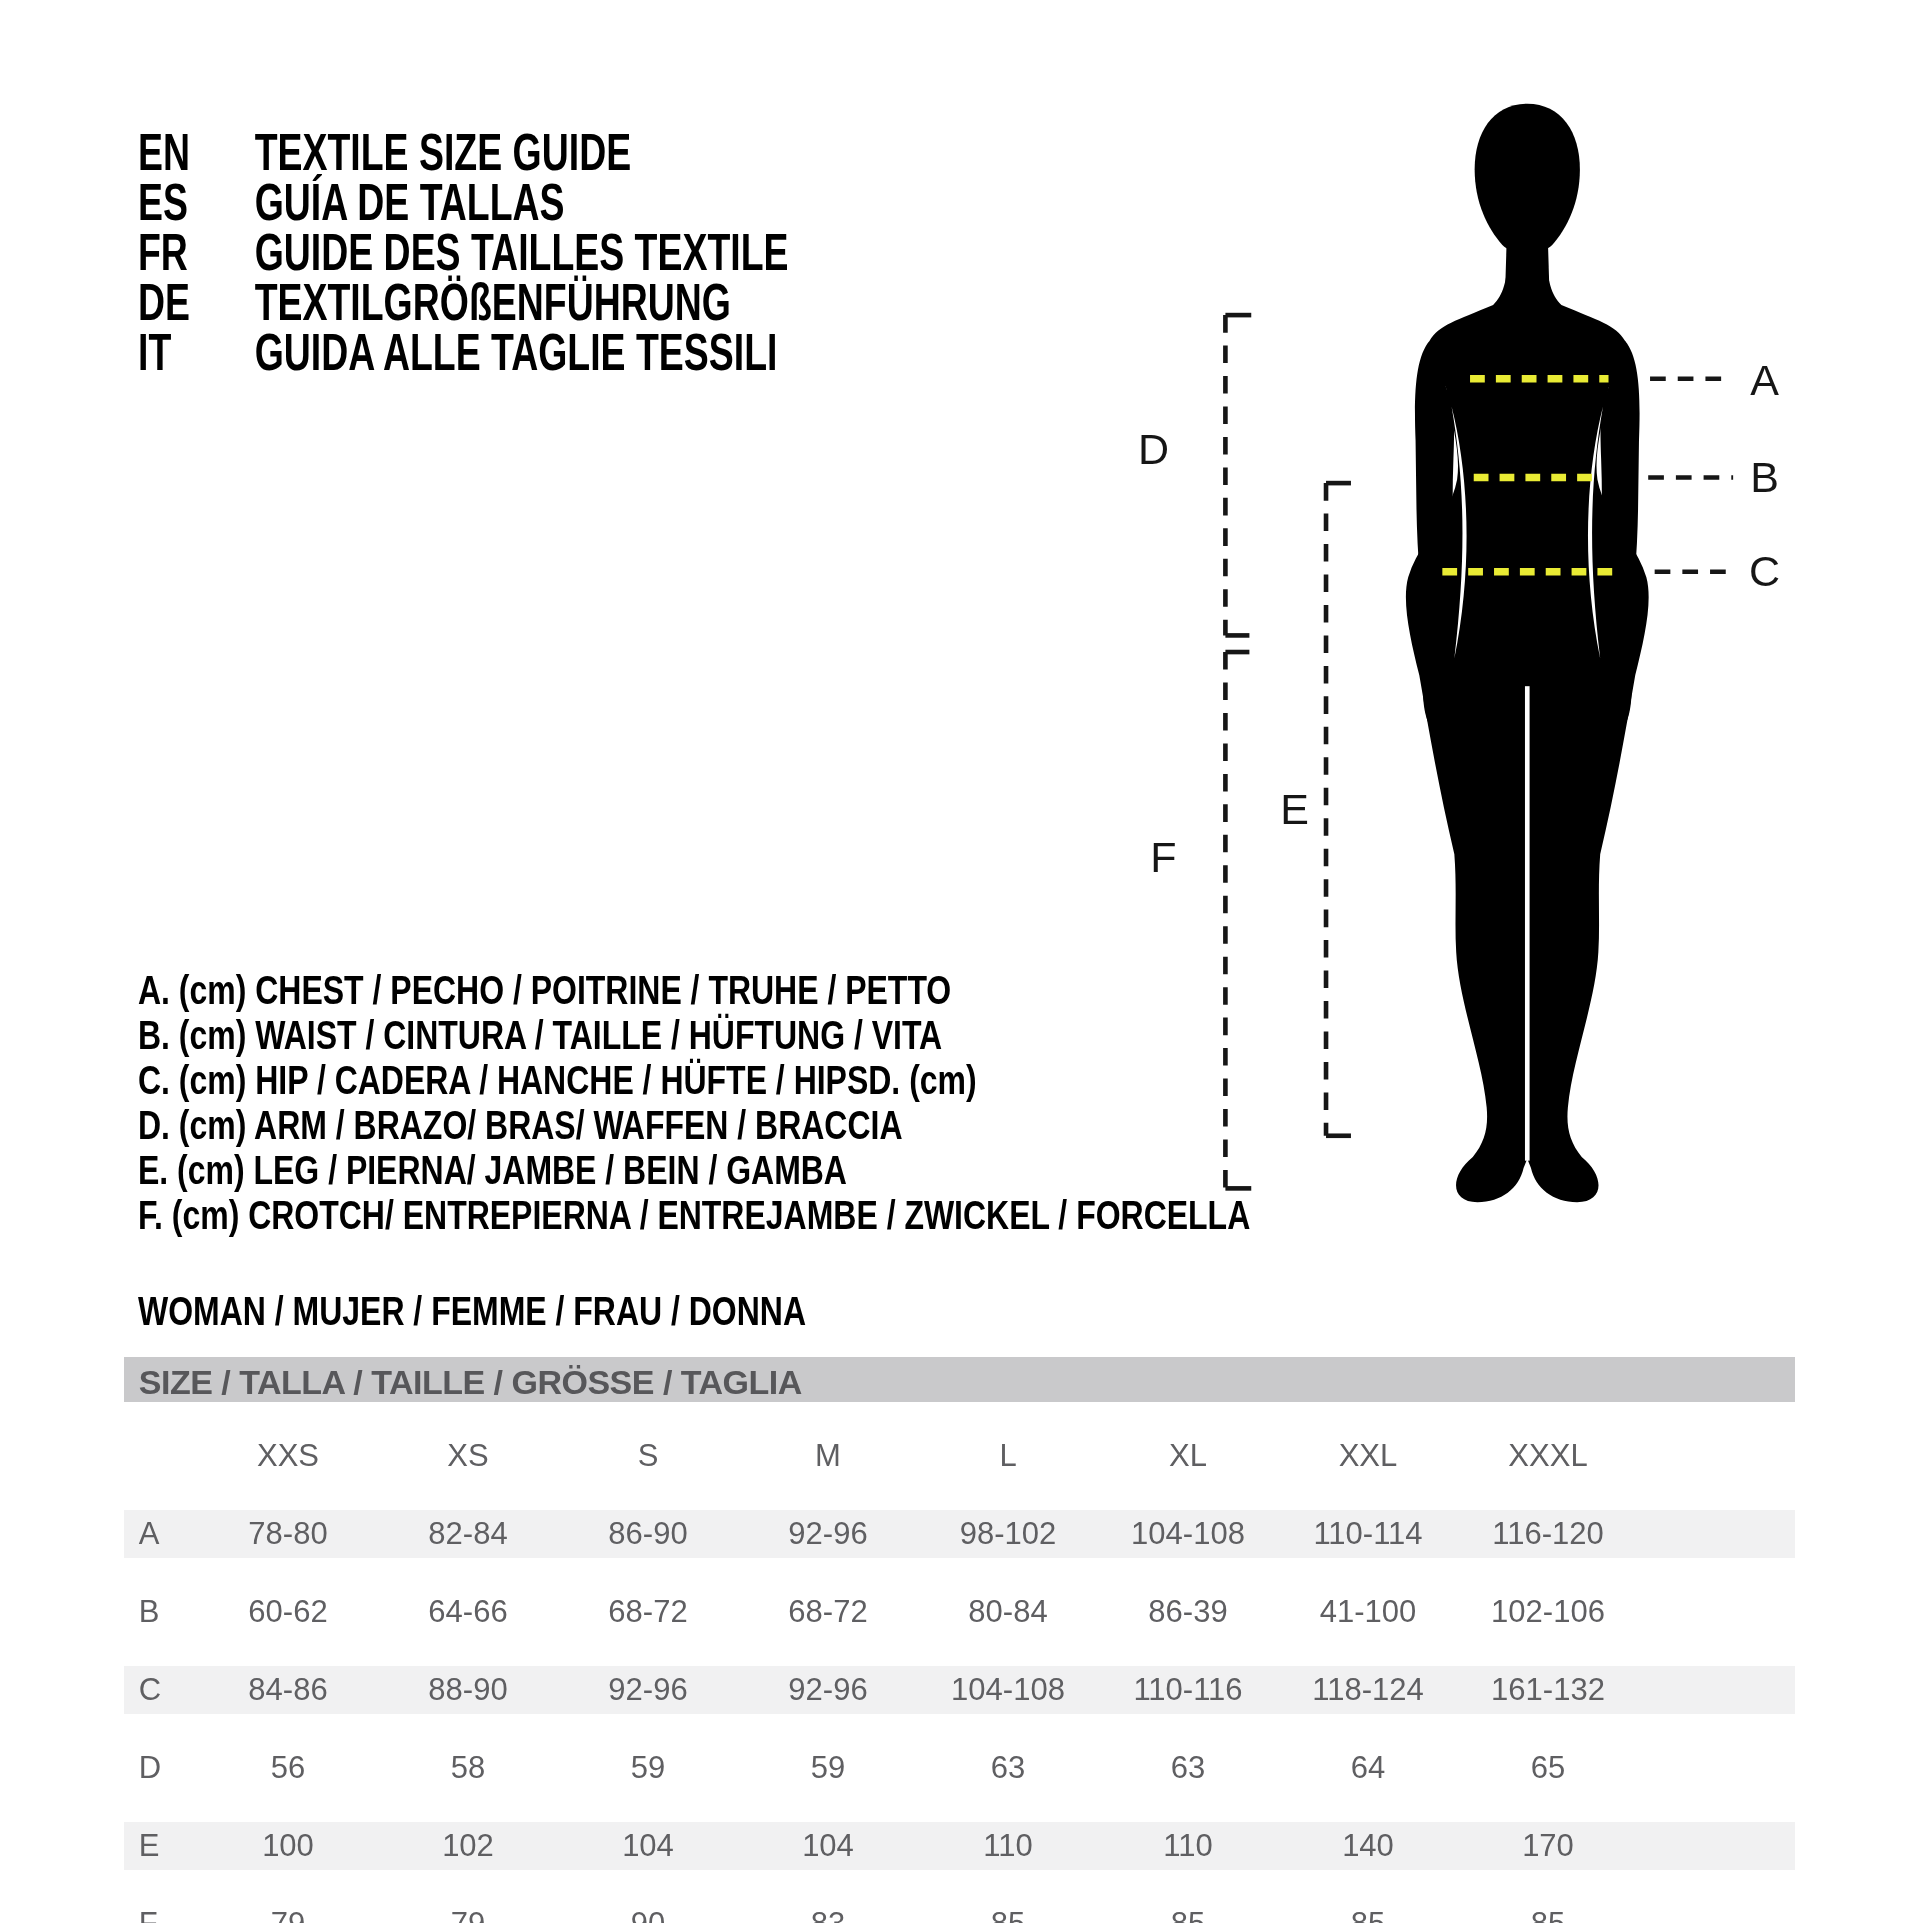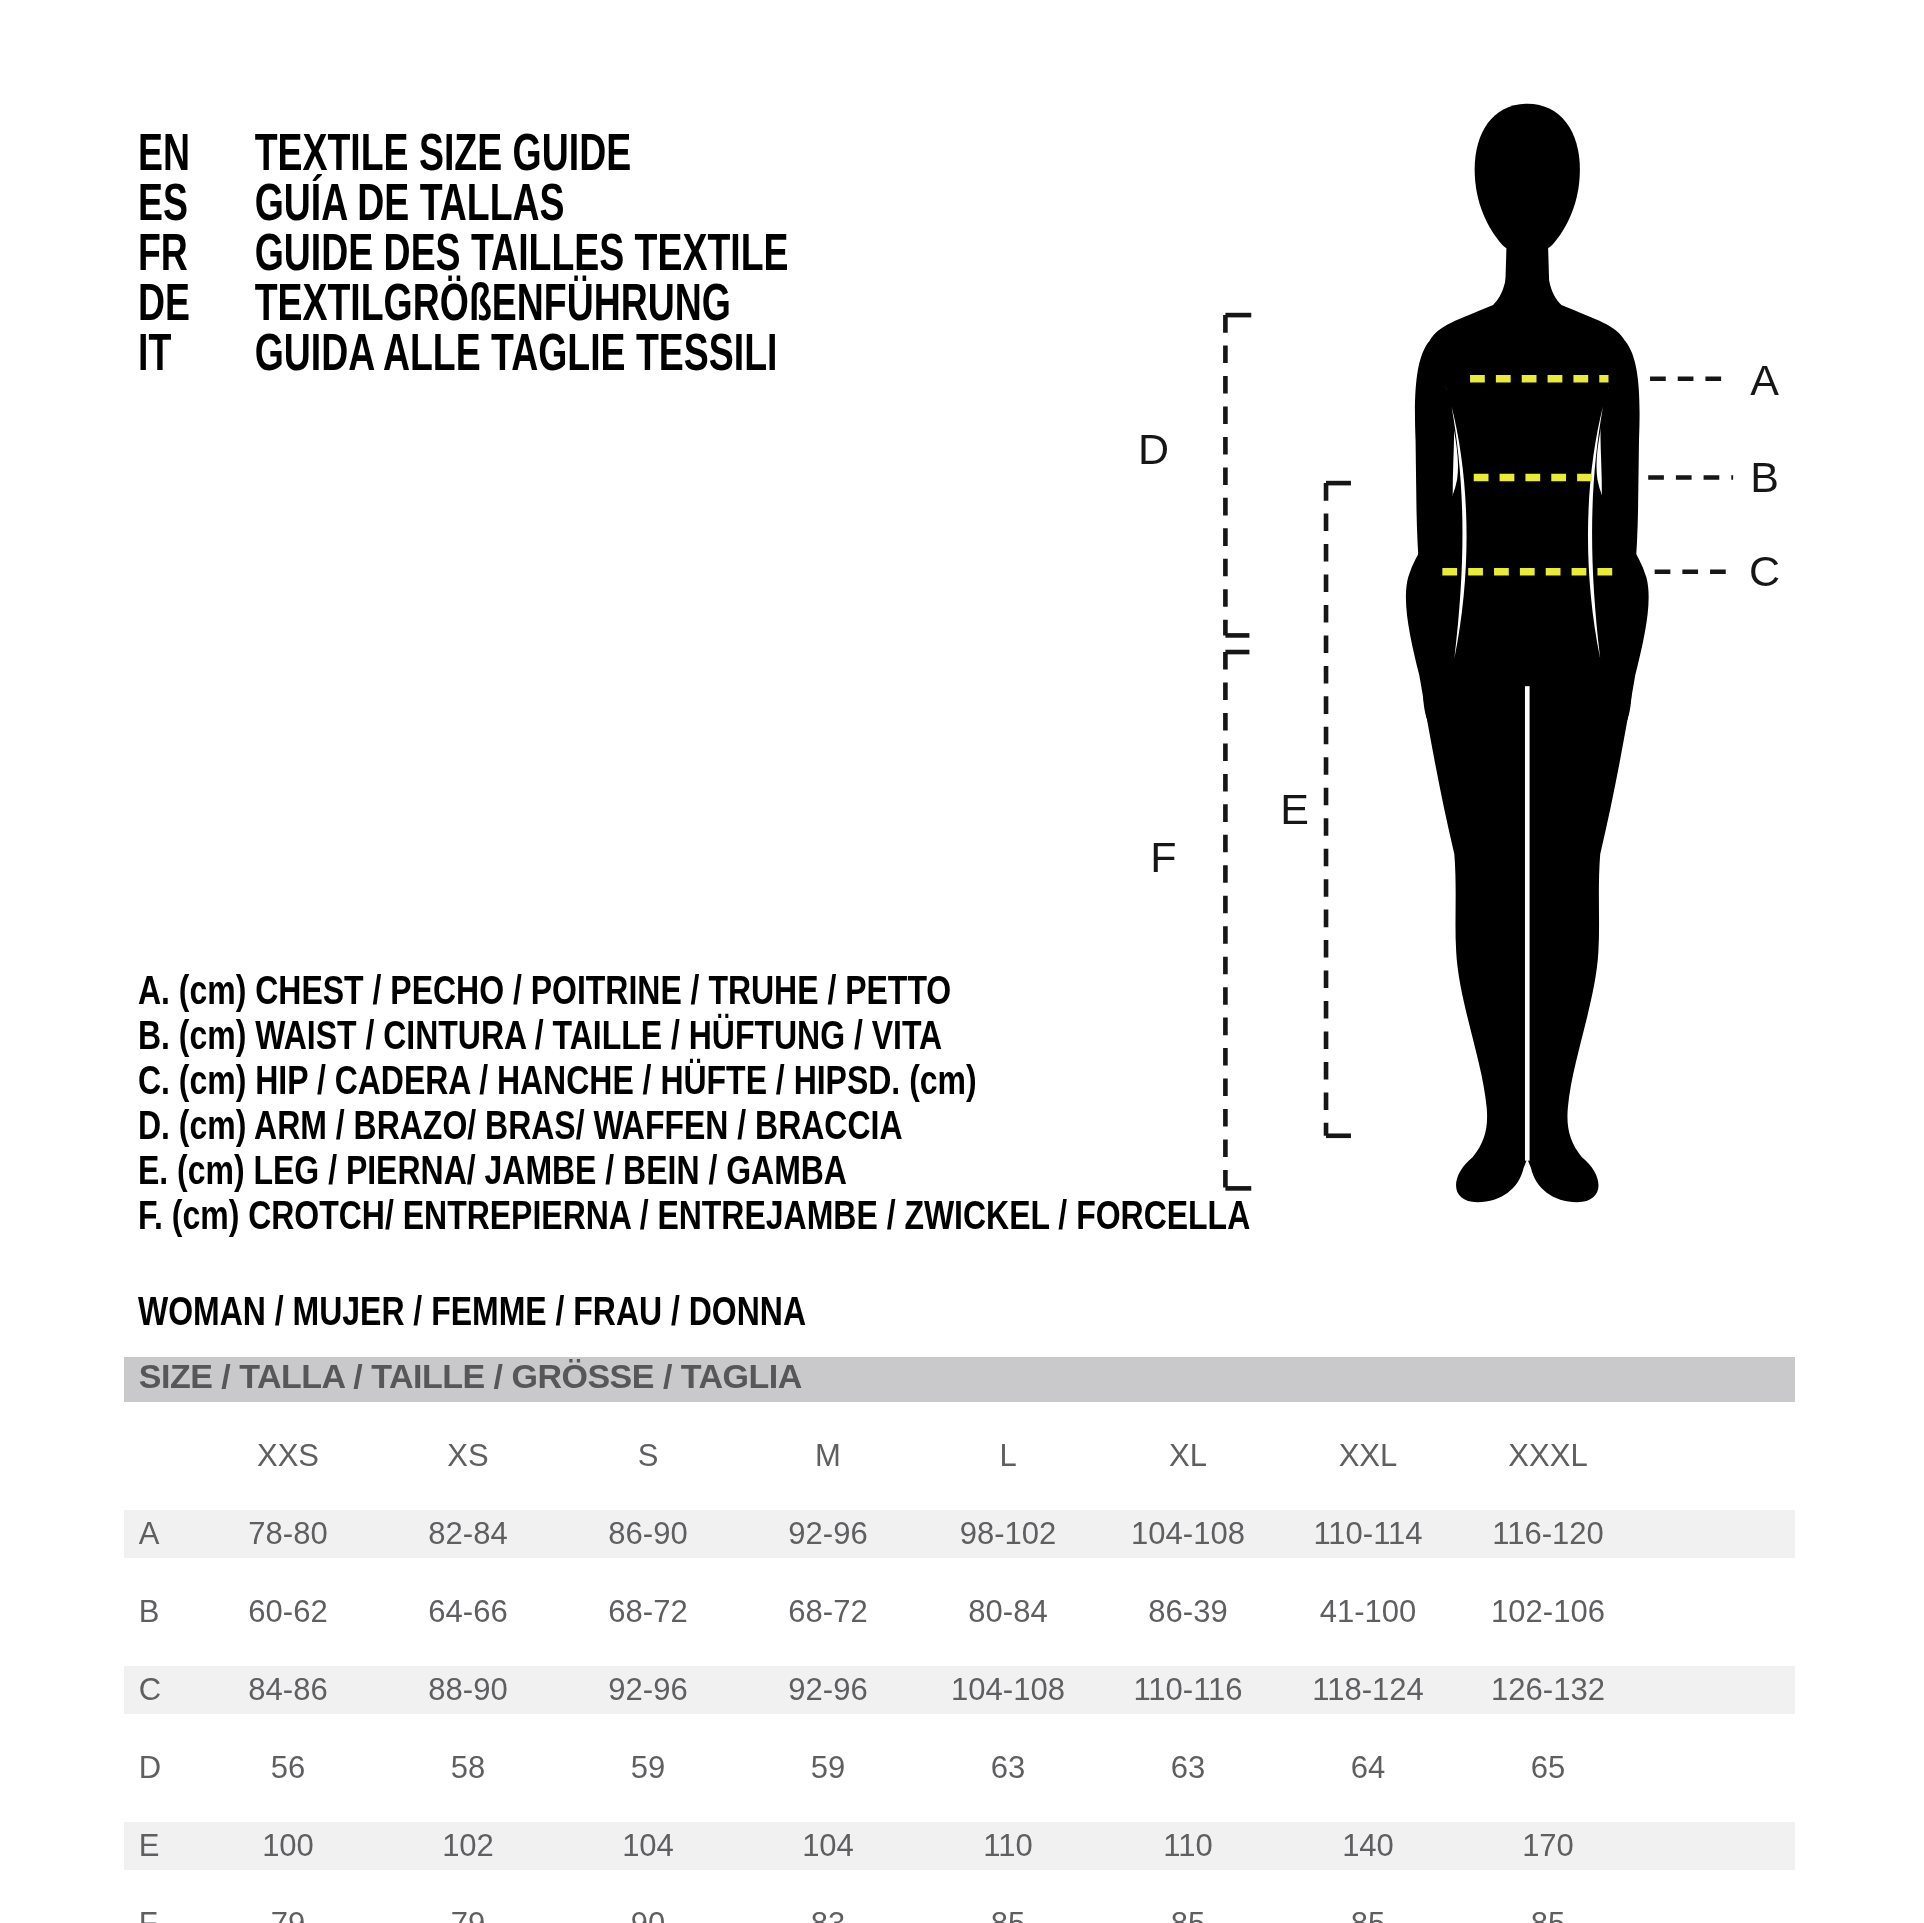--- a/index.html
+++ b/index.html
@@ -27,21 +27,21 @@
   
   .figure-svg { position:absolute; left:1144px; top:88px; width:665px; height:1117px; }
   .meas-label {
     position:absolute; width:41px; height:52px; line-height:52px; text-align:center;
     font-size:43px; font-weight:400; color:#161616;
   }
 
   
   .size-table { position:absolute; left:124px; top:1357px; width:1671px; }
   .table-bar {
-    height:45px; background:#c9c9cb; display:flex; align-items:flex-start;
+    height:45px; background:#c9c9cb; display:flex; align-items:flex-end;
     padding-left:14.8px; box-sizing:border-box;
     font-size:34px; font-weight:700; color:#57575a; letter-spacing:-0.5px; white-space:nowrap;
   }
   .t-row {
     display:grid; grid-template-columns:74px repeat(8,180px) 1fr;
     height:48px; align-items:center; font-size:31px; font-weight:400; color:#5f5f62;margin-top:30px;
   }
   .t-row.stripe { background:#f1f1f2; }
   .t-cell { text-align:center; }
   .t-label { padding-left:14.8px; text-align:left; }
@@ -209,21 +209,21 @@
 
     <div class="t-row stripe">
       <div class="t-cell t-label">C</div>
       <div class="t-cell">84-86</div>
       <div class="t-cell">88-90</div>
       <div class="t-cell">92-96</div>
       <div class="t-cell">92-96</div>
       <div class="t-cell">104-108</div>
       <div class="t-cell">110-116</div>
       <div class="t-cell">118-124</div>
-      <div class="t-cell">126-132</div>
+      <div class="t-cell">161-132</div>
       <div class="t-cell"></div>
     </div>
 
     <div class="t-row">
       <div class="t-cell t-label">D</div>
       <div class="t-cell">56</div>
       <div class="t-cell">58</div>
       <div class="t-cell">59</div>
       <div class="t-cell">59</div>
       <div class="t-cell">63</div>

